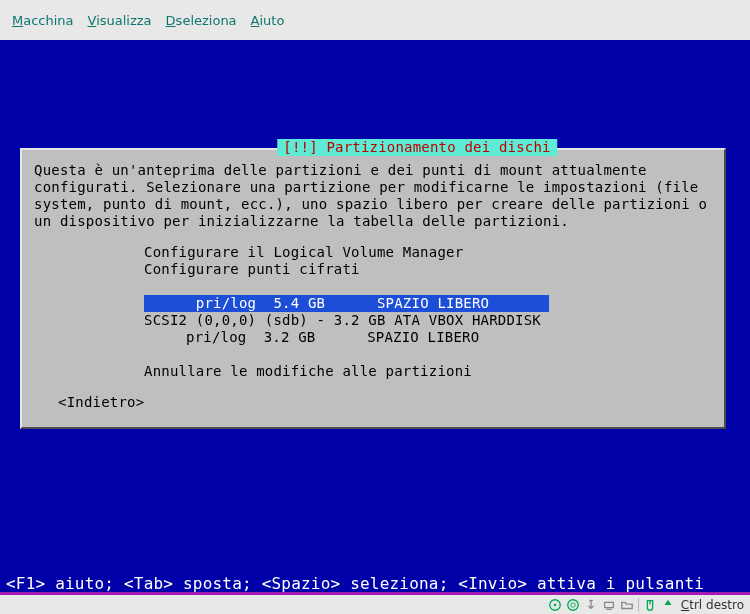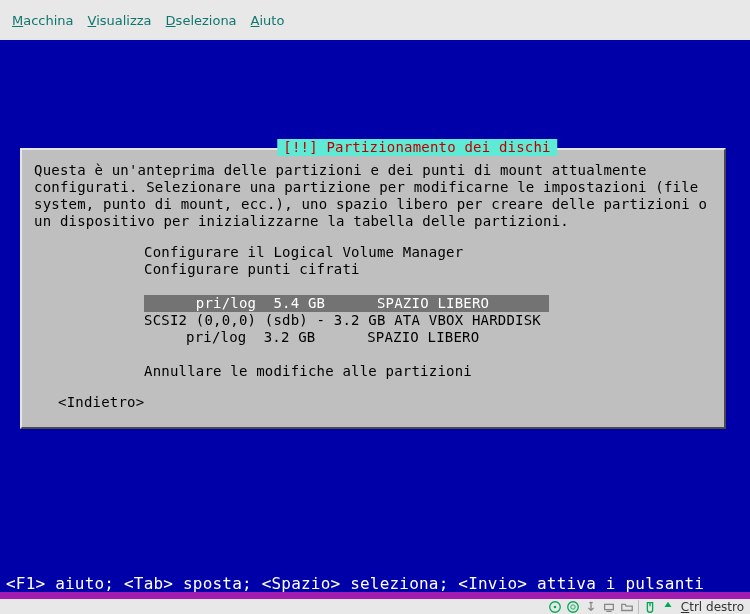--- a/index.html
+++ b/index.html
@@ -35,38 +35,38 @@
     padding: 0 6px;
     color: #c00000;
     white-space: nowrap;
     margin-left: 44px;
   }
   .desc { margin-bottom: 14px; white-space: pre-wrap; }
   .menu { }
   .menu .line { white-space: pre; padding: 0 2px; }
   .menu .indent1 { padding-left: 110px; }
   .menu .indent2 { padding-left: 152px; }
-  .menu .selected { background: #737373; color: #fff; display: inline-block; padding-right: 60px; }
+  .menu .selected { background: #1d4ed8; color: #fff; display: inline-block; padding-right: 60px; }
   .backrow { margin-top: 14px; padding-left: 24px; }
   .spacer { height: 17px; }
 
   
   .hintbar {
     position: absolute;
     left: 0; right: 0; bottom: 0;
     height: 18px;
     display: flex; align-items: center;
     padding: 0 6px;
     color: #fff;
     font-size: 16px;
     white-space: nowrap;
   }
 
   
-  .statusbar { height: 22px; background: #e8e8e8; border-top: 7px solid #a21caf; display: flex; align-items: center; justify-content: flex-end; padding: 0 6px; gap: 6px; font-family: "DejaVu Sans", Arial, sans-serif; font-size: 12px; color: #333; }
+  .statusbar { height: 22px; background: #e8e8e8; border-top: 3px solid #a21caf; display: flex; align-items: center; justify-content: flex-end; padding: 0 6px; gap: 6px; font-family: "DejaVu Sans", Arial, sans-serif; font-size: 12px; color: #333; }
   .statusbar .icons { display: flex; align-items: center; gap: 4px; }
   .statusbar .icon { width: 14px; height: 14px; display: inline-flex; align-items: center; justify-content: center; color: #0a5; }
   .statusbar .icon.grey { color: #888; }
   .statusbar .sep { width: 1px; height: 14px; background: #bbb; }
   .status-label .ul { text-decoration: underline; }
 </style>
 </head>
 <body>
 
 <div class="menubar">

